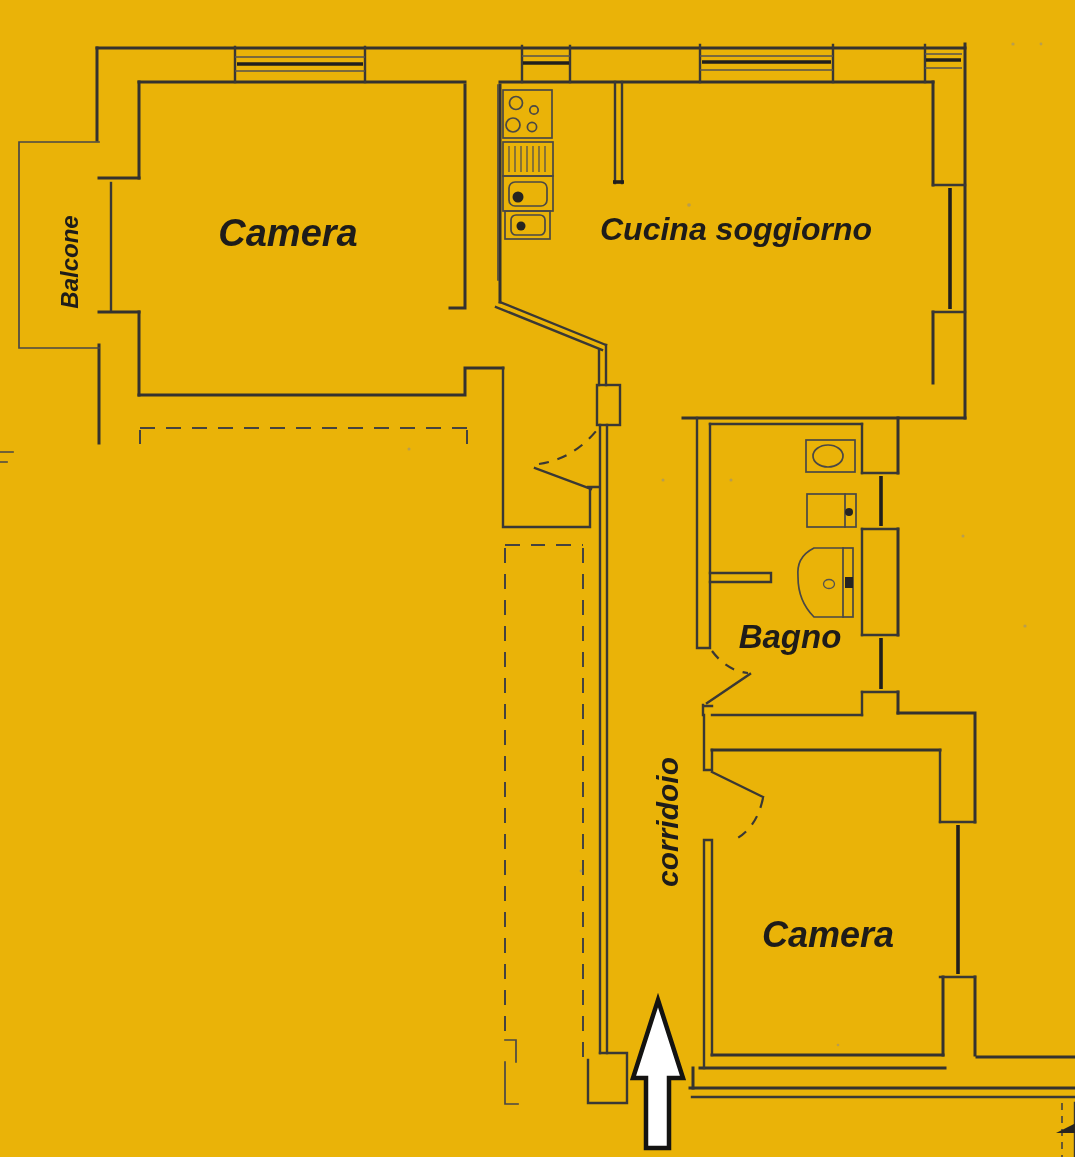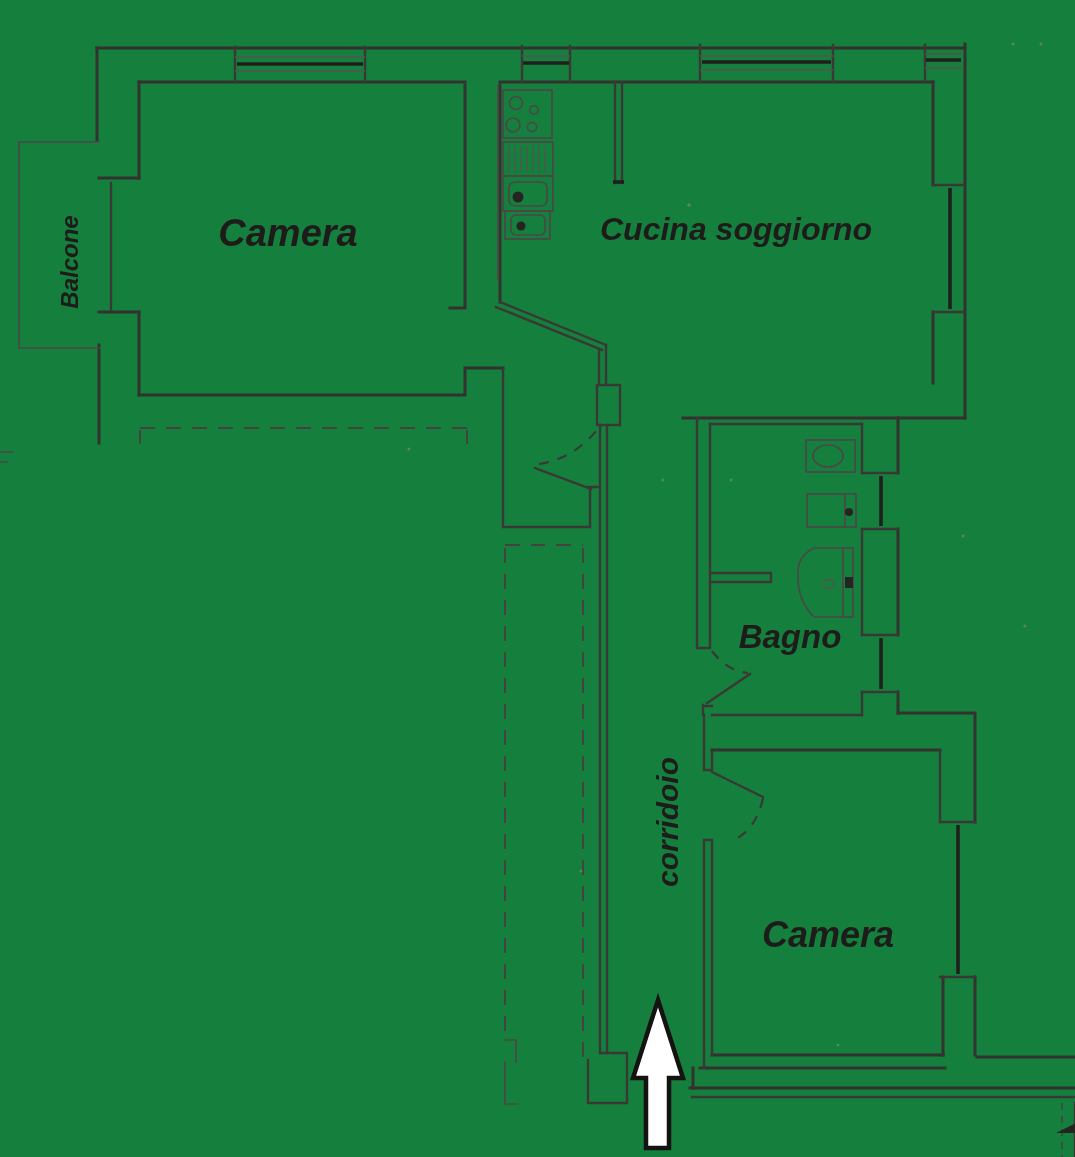--- a/index.html
+++ b/index.html
@@ -1,19 +1,19 @@
 <!DOCTYPE html>
 <html><head>
 <meta charset="utf-8">
 <style>
   html,body{margin:0;padding:0;background:#ffffff;}
   .page{
     position:relative;
     width:1075px;height:1157px;
-    background:#15803d;
+    background:#eab308;
     overflow:hidden;
     font-family:"Liberation Sans", sans-serif;
   }
   svg{display:block;}
   .w3  {stroke:#34322f;stroke-width:3;fill:none;stroke-linecap:square;}
   .w25 {stroke:#3a3835;stroke-width:2.4;fill:none;stroke-linecap:square;}
   .thin{stroke:#4a4845;stroke-width:1.7;fill:none;stroke-linecap:square;}
   .hair{stroke:#55534f;stroke-width:1.3;fill:none;}
   .dark{stroke:#211f1d;stroke-width:3.6;fill:none;stroke-linecap:butt;}
   .dash{stroke:#45433f;stroke-width:2;fill:none;stroke-dasharray:15 11;stroke-linecap:butt;}

